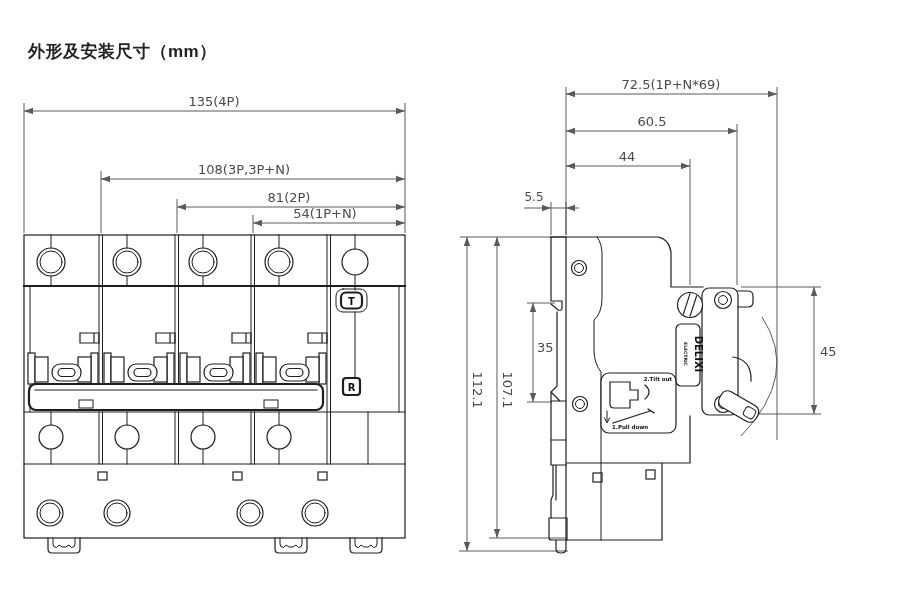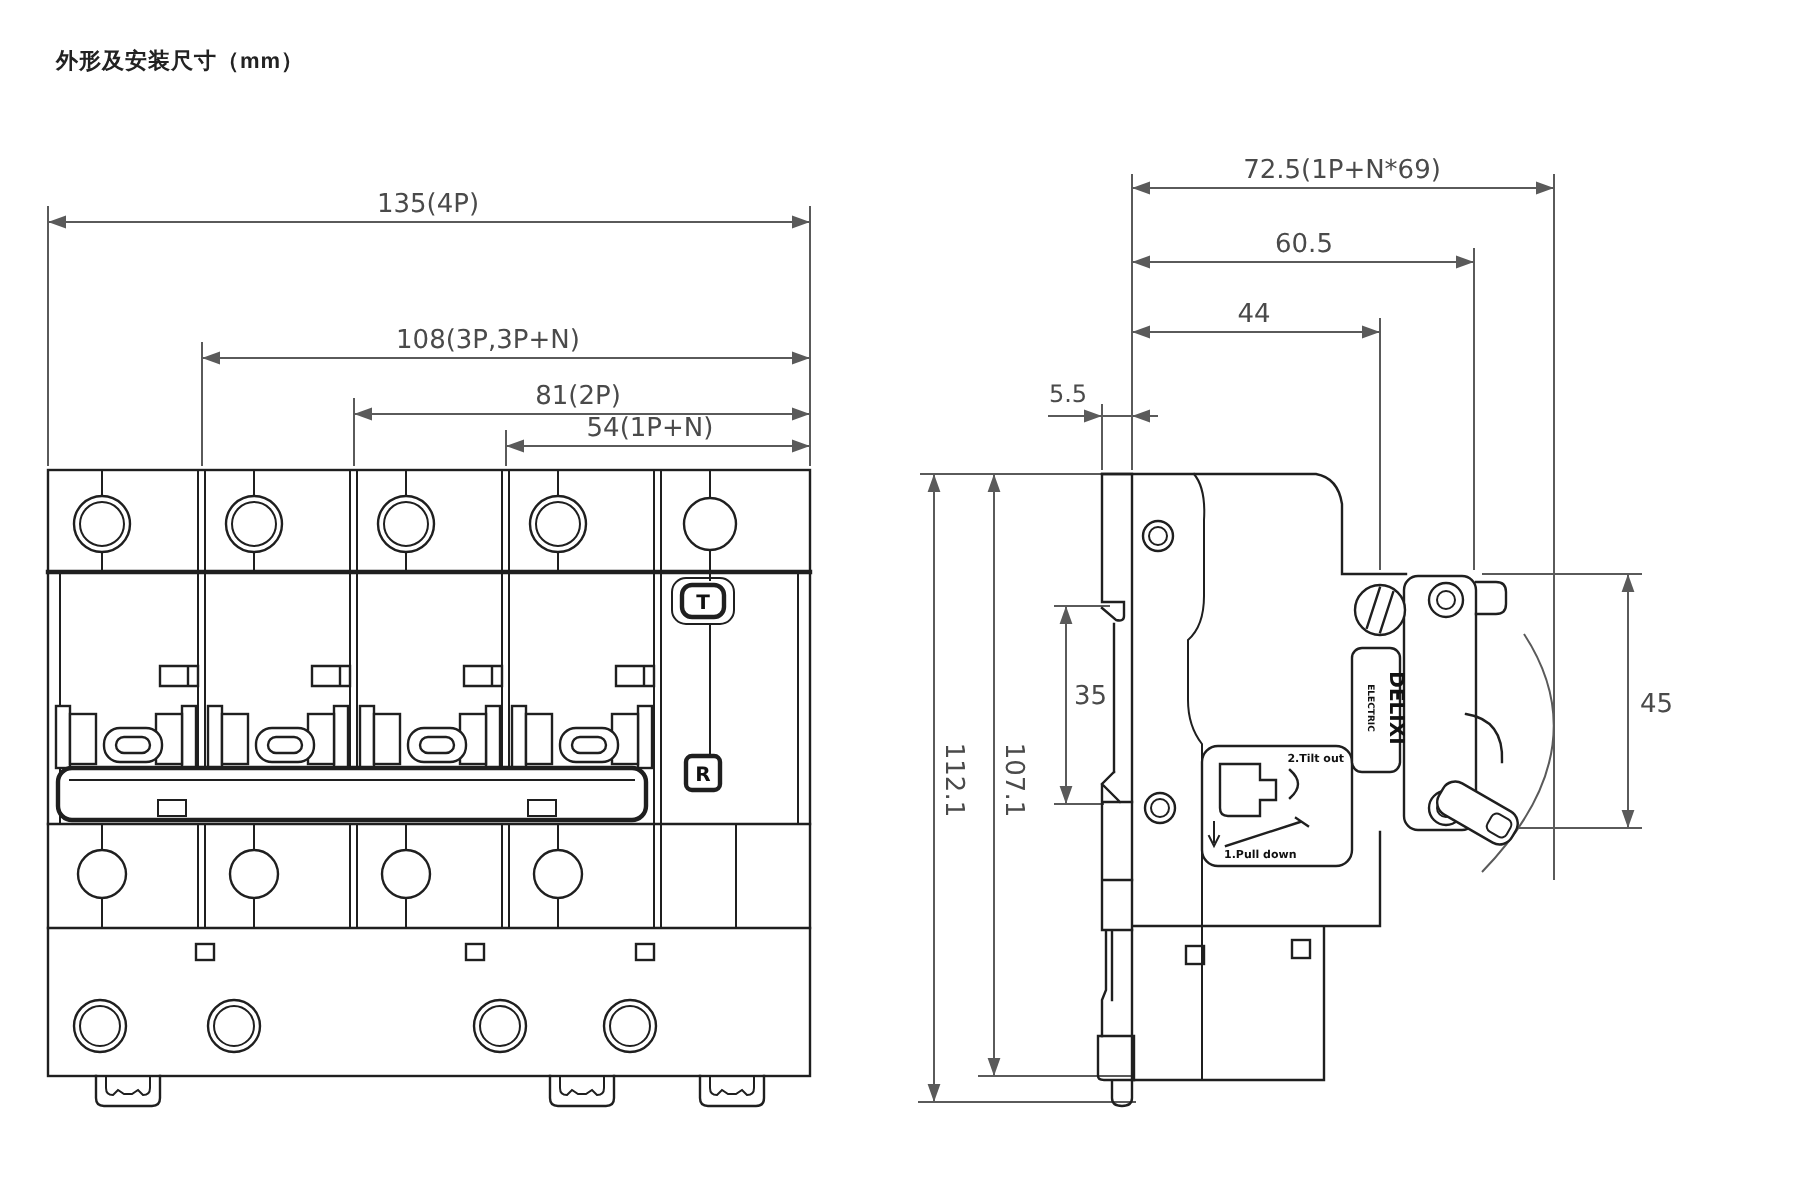--- a/index.html
+++ b/index.html
@@ -1,18 +1,18 @@
 <!DOCTYPE html>
 <html><head>
 <meta charset="utf-8">
 <style>
   html,body{margin:0;padding:0;background:#fff;}
   #stage{position:relative;width:900px;height:597px;background:#ffffff;overflow:hidden;
          font-family:"Liberation Sans",sans-serif;}
-  #title{position:absolute;left:28px;top:23px;font-size:11px;font-weight:bold;color:#222;
+  #title{position:absolute;left:28px;top:40px;font-size:17px;font-weight:bold;color:#222;
          letter-spacing:.5px;}
   svg{position:absolute;left:0;top:0;}
   .body-line{stroke:#1f1f1f;fill:none;stroke-width:1.2;stroke-linecap:square;}
   .thin{stroke-width:1;}
   .bold{stroke-width:2.2;}
   .wfill{fill:#fff;}
   .dim{stroke:#5a5a5a;fill:none;stroke-width:1;}
   .dimtext{font-family:"DejaVu Sans",sans-serif;font-size:13px;fill:#4a4a4a;}
   .dimsmall{font-size:12px;}
   .glyph{font-family:"DejaVu Sans",sans-serif;font-weight:bold;fill:#111;}

